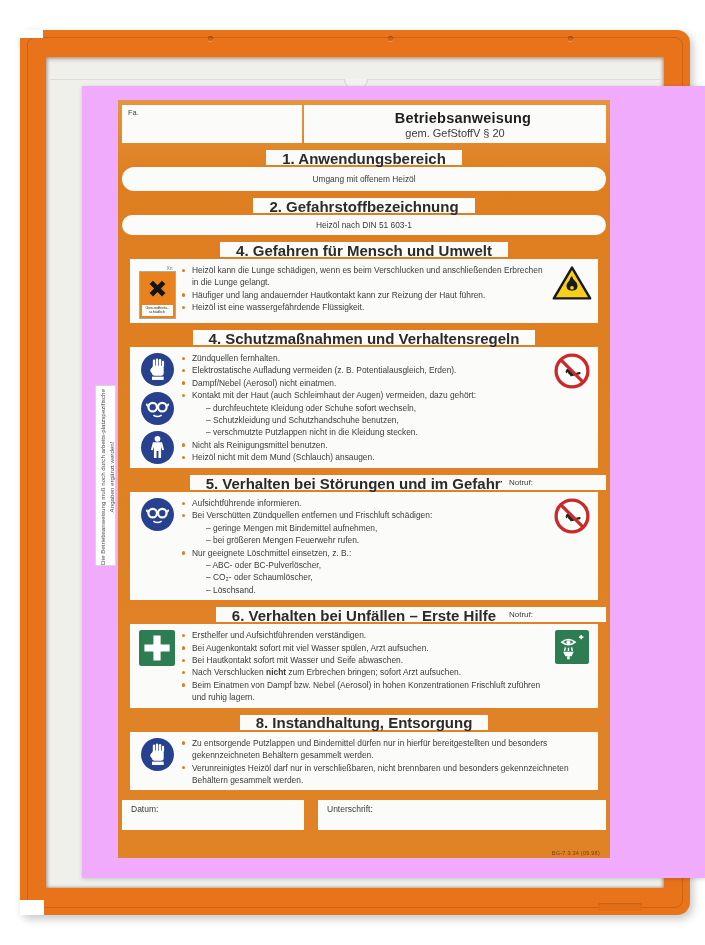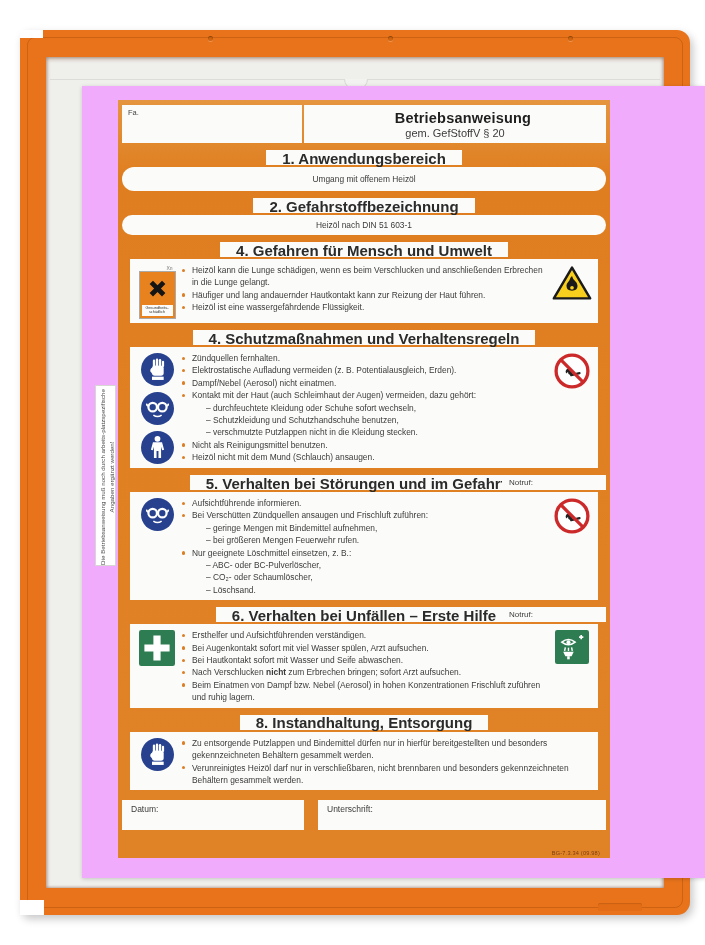--- a/index.html
+++ b/index.html
@@ -240,21 +240,21 @@
                 <circle cx="15.5" cy="11" r="3.1" stroke-width="1.6"></circle>
                 <path d="M11.4 10.6 h1.2" stroke-width="1.3"></path>
                 <path d="M5.5 10.2 Q4 9.8 4.2 8.4" stroke-width="1.2"></path>
                 <path d="M18.5 10.2 Q20 9.8 19.8 8.4" stroke-width="1.2"></path>
                 <path d="M9 16.8 Q12 18.8 15 16.8" stroke-width="1.2"></path>
               </g>
             </svg>
           </div>
           <div class="text-col">
             <div class="li b">Aufsichtführende informieren.</div>
-            <div class="li b">Bei Verschütten Zündquellen ansaugen und Frischluft zuführen:</div>
+            <div class="li b">Bei Verschütten Zündquellen entfernen und Frischluft schädigen:</div>
             <div class="li d">– geringe Mengen mit Bindemittel aufnehmen,</div>
             <div class="li d">– bei größeren Mengen Feuerwehr rufen.</div>
             <div class="li b">Nur geeignete Löschmittel einsetzen, z. B.:</div>
             <div class="li d">– ABC- oder BC-Pulverlöscher,</div>
             <div class="li d">– CO₂- oder Schaumlöscher,</div>
             <div class="li d">– Löschsand.</div>
           </div>
           <div class="icon-col right">
             <svg width="36" height="36" viewBox="0 0 24 24">
               <circle cx="12" cy="12" r="10.6" fill="#fff" stroke="#CC2A2A" stroke-width="2.2"></circle>

